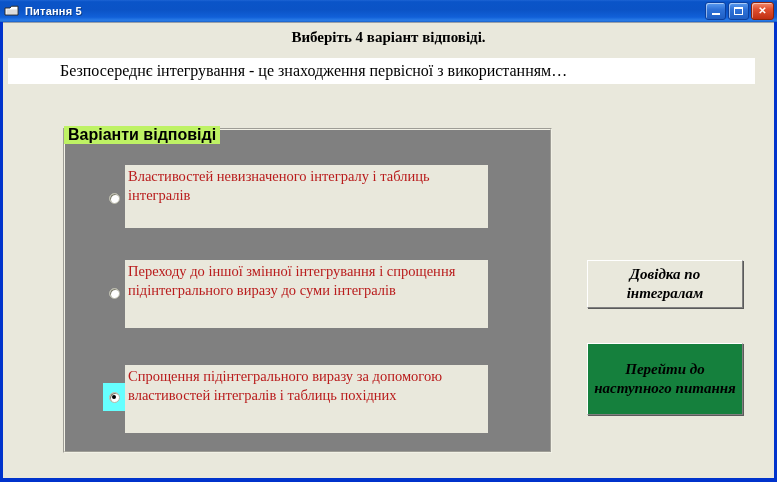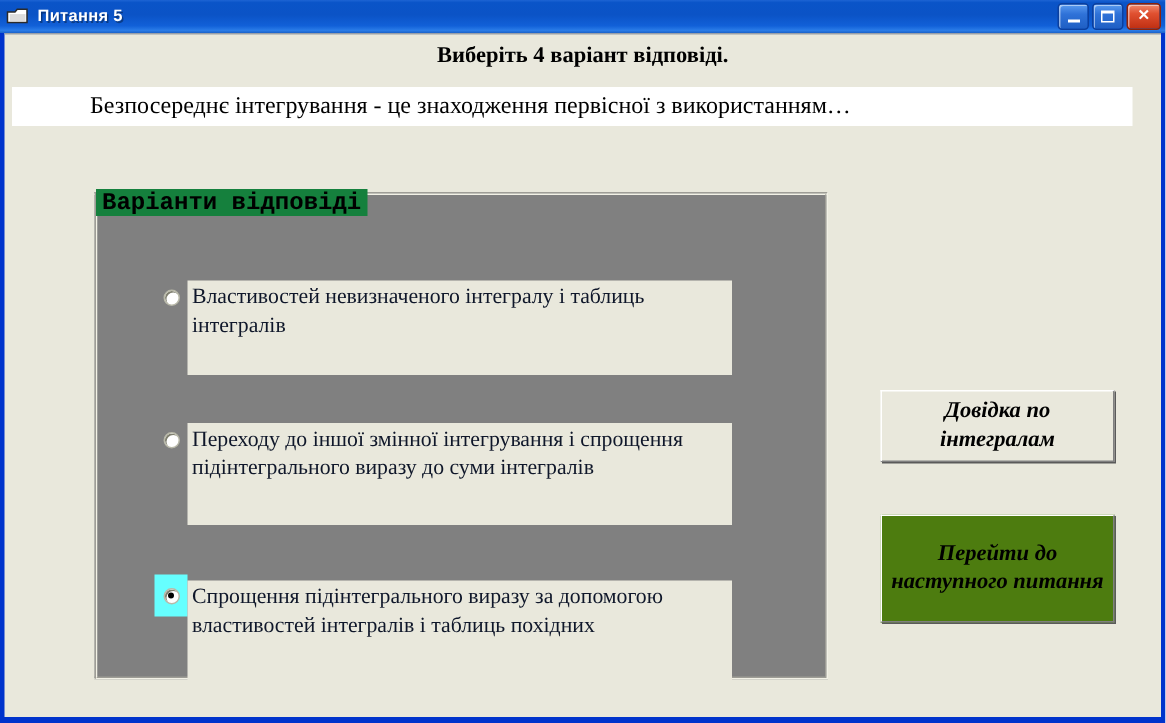--- a/index.html
+++ b/index.html
@@ -144,23 +144,23 @@
     width: 489px;
     height: 325px;
     background: #808080;
     border: 2px groove #f2f1e6;
     box-sizing: border-box;
   }
   .group-title {
     position: absolute;
     left: 61px;
     top: 103px;
-    background: #15803d;
+    background: #bef264;
     padding: 0 4px;
-    font-family: Liberation Mono, monospace;
+    font-family: Liberation Sans, sans-serif;
     font-size: 16px;
     font-weight: bold;
     color: #000000;
     line-height: 18px;
   }
 
   
   .option {
     position: absolute;
     display: block;
@@ -199,24 +199,23 @@
   }
   .radio.checked .dot { display: block; }
 
   .opt-label {
     position: absolute;
     background: #e9e8dc;
     box-sizing: border-box;
     font-family: "Liberation Serif", serif;
     font-size: 14.5px;
     line-height: 19px;
-    color: #0f172a;
+    color: #b91c1c;
     padding: 2px 4px 2px 3px;
     overflow: hidden;
-    margin-top: 22px;
   }
 
   
   .btn {
     position: absolute;
     box-sizing: border-box;
     border: 1px solid #ffffff;
     border-right-color: #808080;
     border-bottom-color: #808080;
     box-shadow: 1px 1px 0 #5a5a5a;
@@ -228,21 +227,21 @@
     color: #000000;
     text-align: center;
     display: flex;
     align-items: center;
     justify-content: center;
     padding: 0 4px;
     cursor: default;
     font-weight: bold;
   }
   .btn.accent {
-    background: #4d7c0f;
+    background: #15803d;
     text-align: center;
   }
 </style>
 </head>
 <body>
 
 <div class="window">
 
   <div class="titlebar">
     <span class="tb-icon">

